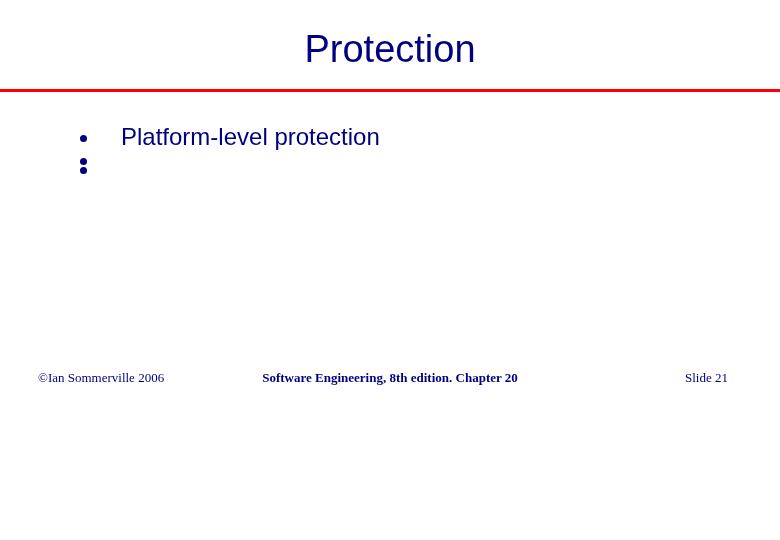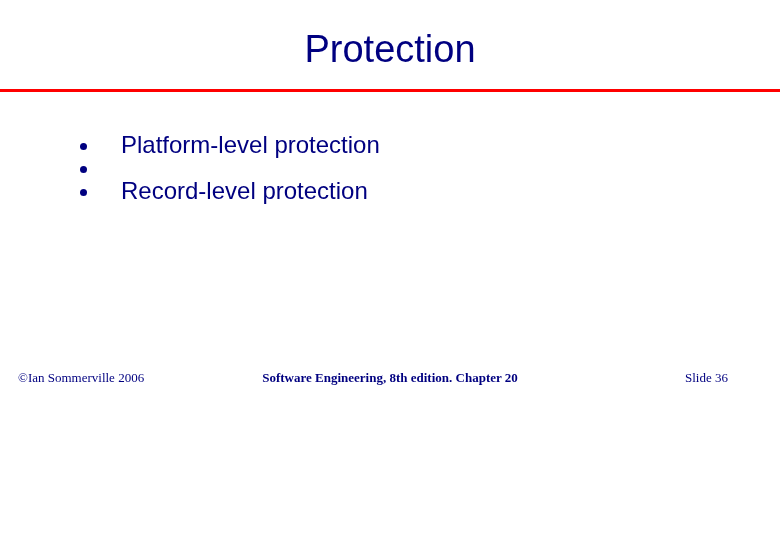--- a/index.html
+++ b/index.html
@@ -27,21 +27,21 @@
     padding-bottom: 18px;
   }
   .rule {
     height: 3px;
     background: #ff0000;
     width: 100%;
     margin: 0;
     border: none;
   }
   .content {
-    padding: 36px 60px 0 80px;
+    padding: 28px 60px 0 80px;
   }
   ul.bullets {
     list-style: none;
     padding: 0;
     margin: 0;
   }
   ul.bullets li {
     display: flex;
     align-items: center;
     font-size: 24px;
@@ -61,21 +61,21 @@
     top: 1px;
   }
   .footer {
     position: absolute;
     left: 0;
     right: 0;
     bottom: 26px;
     display: flex;
     justify-content: space-between;
     align-items: baseline;
-    padding: 0 52px 0 18px;
+    padding: 0 52px 0 38px;
     font-family: "Times New Roman", Times, serif;
     color: #000080;
   }
   .footer .left {
     font-size: 13px;
   }
   .footer .center {
     font-size: 13px;
     font-weight: bold;
     position: absolute;
@@ -101,24 +101,23 @@
     <ul class="bullets">
       <li>
         <span class="dot"></span>
         <span>Platform-level protection</span>
       </li>
       <li>
         <span class="dot"></span>
       </li>
       <li>
         <span class="dot"></span>
-        <span>Record-level protection</span>
       </li>
     </ul>
   </div>
 
   <div class="footer">
     <span class="left">©Ian Sommerville 2006</span>
     <span class="center">Software Engineering, 8th edition. Chapter 20</span>
-    <span class="right">Slide 36</span>
+    <span class="right">Slide 21</span>
   </div>
 
 </div>
 
 </body></html>

